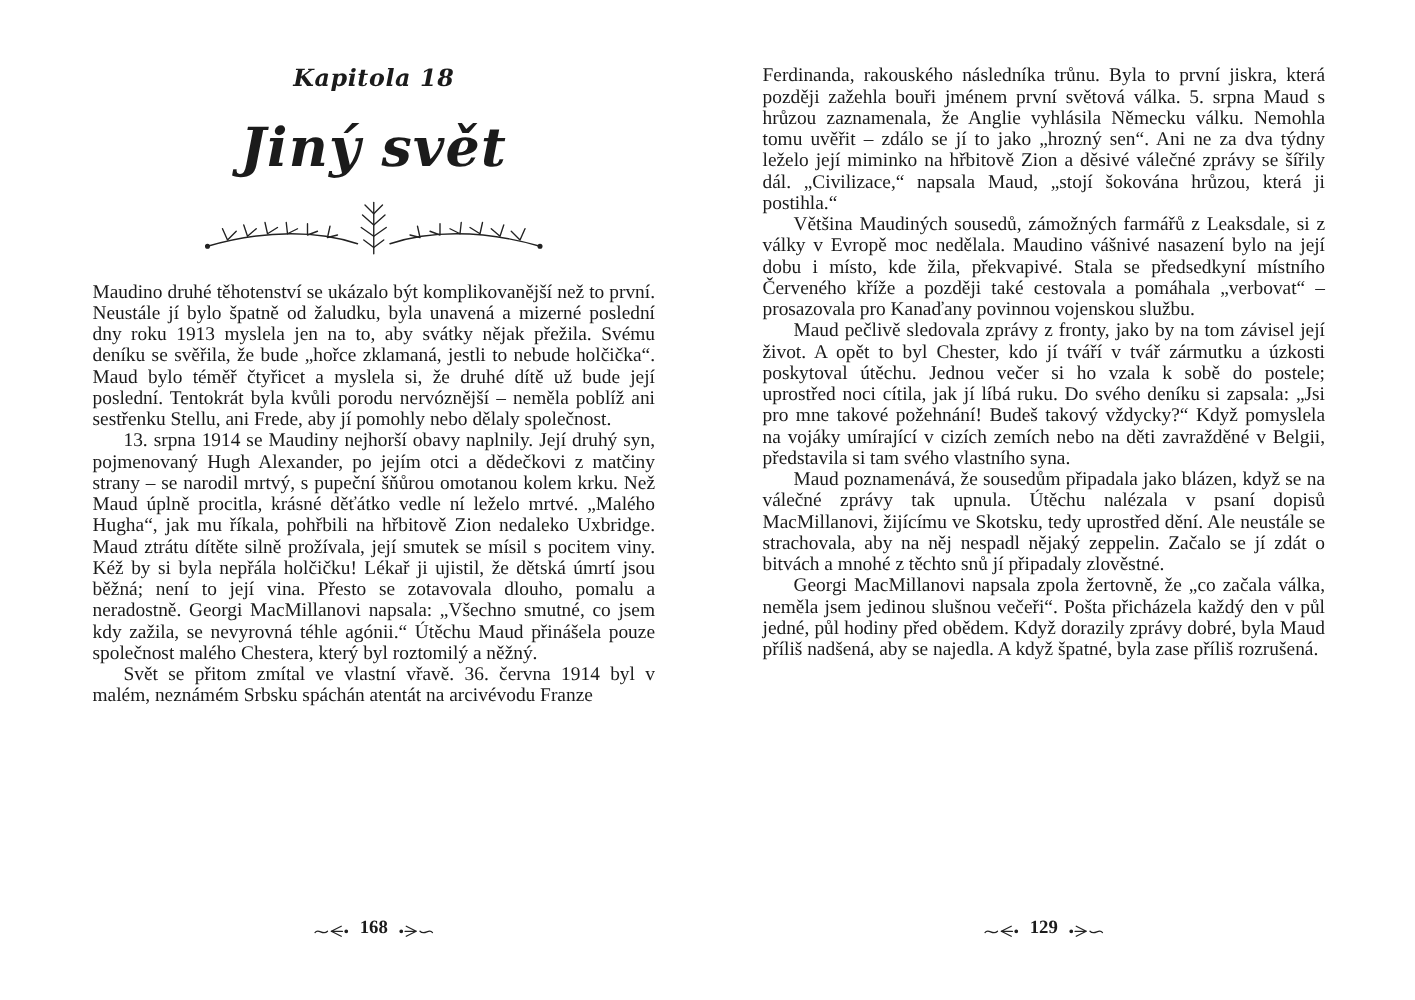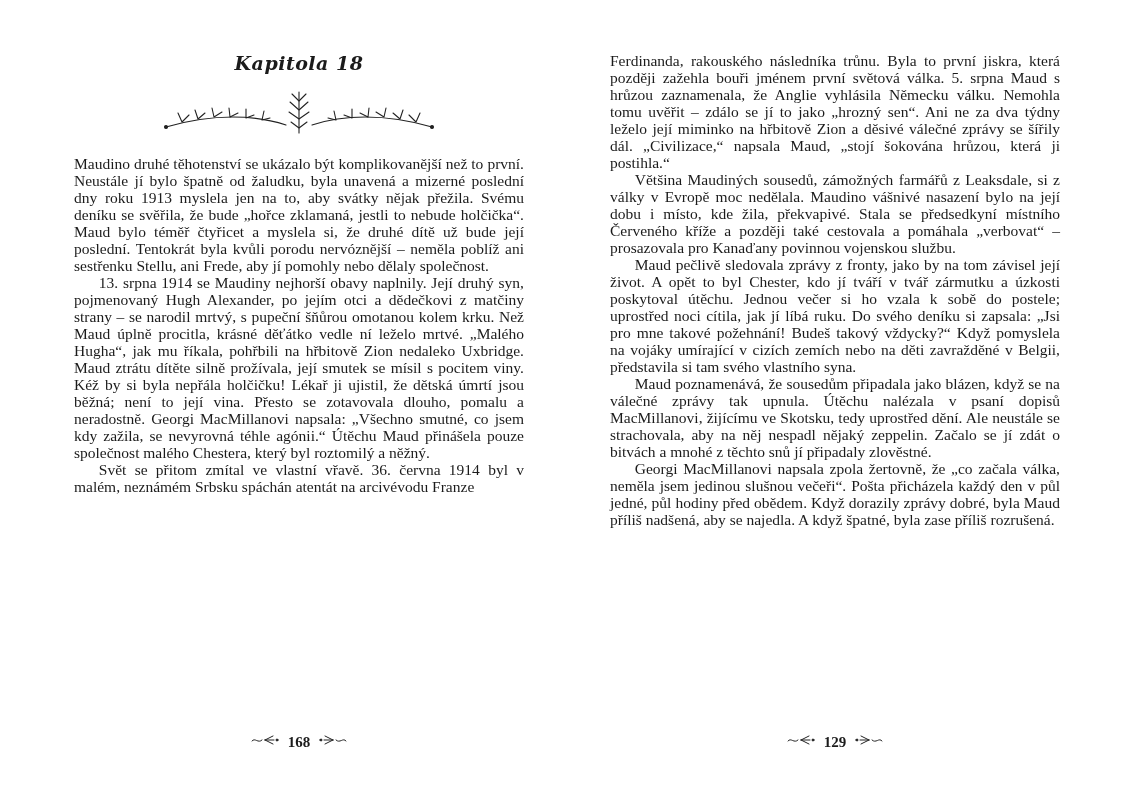--- a/index.html
+++ b/index.html
@@ -48,35 +48,36 @@
   .bodytext p { margin: 0; }
   .bodytext p.indent { text-indent: 1.6em; }
 
   .pageno {
     position: absolute;
     top: 734px;
     left: 0;
     width: 100%;
     display: flex;
     justify-content: center;
-    align-items: flex-start;
+    align-items: flex-end;
     gap: 7px;
     font-size: 15px;
     font-weight: 600;
   }
   .flourish { display: inline-flex; align-items: center; }
   .flourish.mirror { transform: scaleX(-1); }
 </style>
 </head>
 <body>
 
 <div class="spread">
 
   <div class="col left">
     <div class="chapter">Kapitola 18</div>
+    <h1 class="title">Jiný svět</h1>
 
     <div class="ornament">
       <svg width="290" height="54" viewBox="0 0 290 54" fill="none" stroke="#222222" stroke-width="1.1" stroke-linecap="round">
         <g id="centersprig">
           <line x1="145" y1="6" x2="145" y2="47"></line>
           <path d="M145 15 L138 8 M145 15 L152 8"></path>
           <path d="M145 24 L136 16 M145 24 L154 16"></path>
           <path d="M145 33 L135 26 M145 33 L155 26"></path>
           <path d="M145 42 L137 36 M145 42 L153 36"></path>
         </g>

